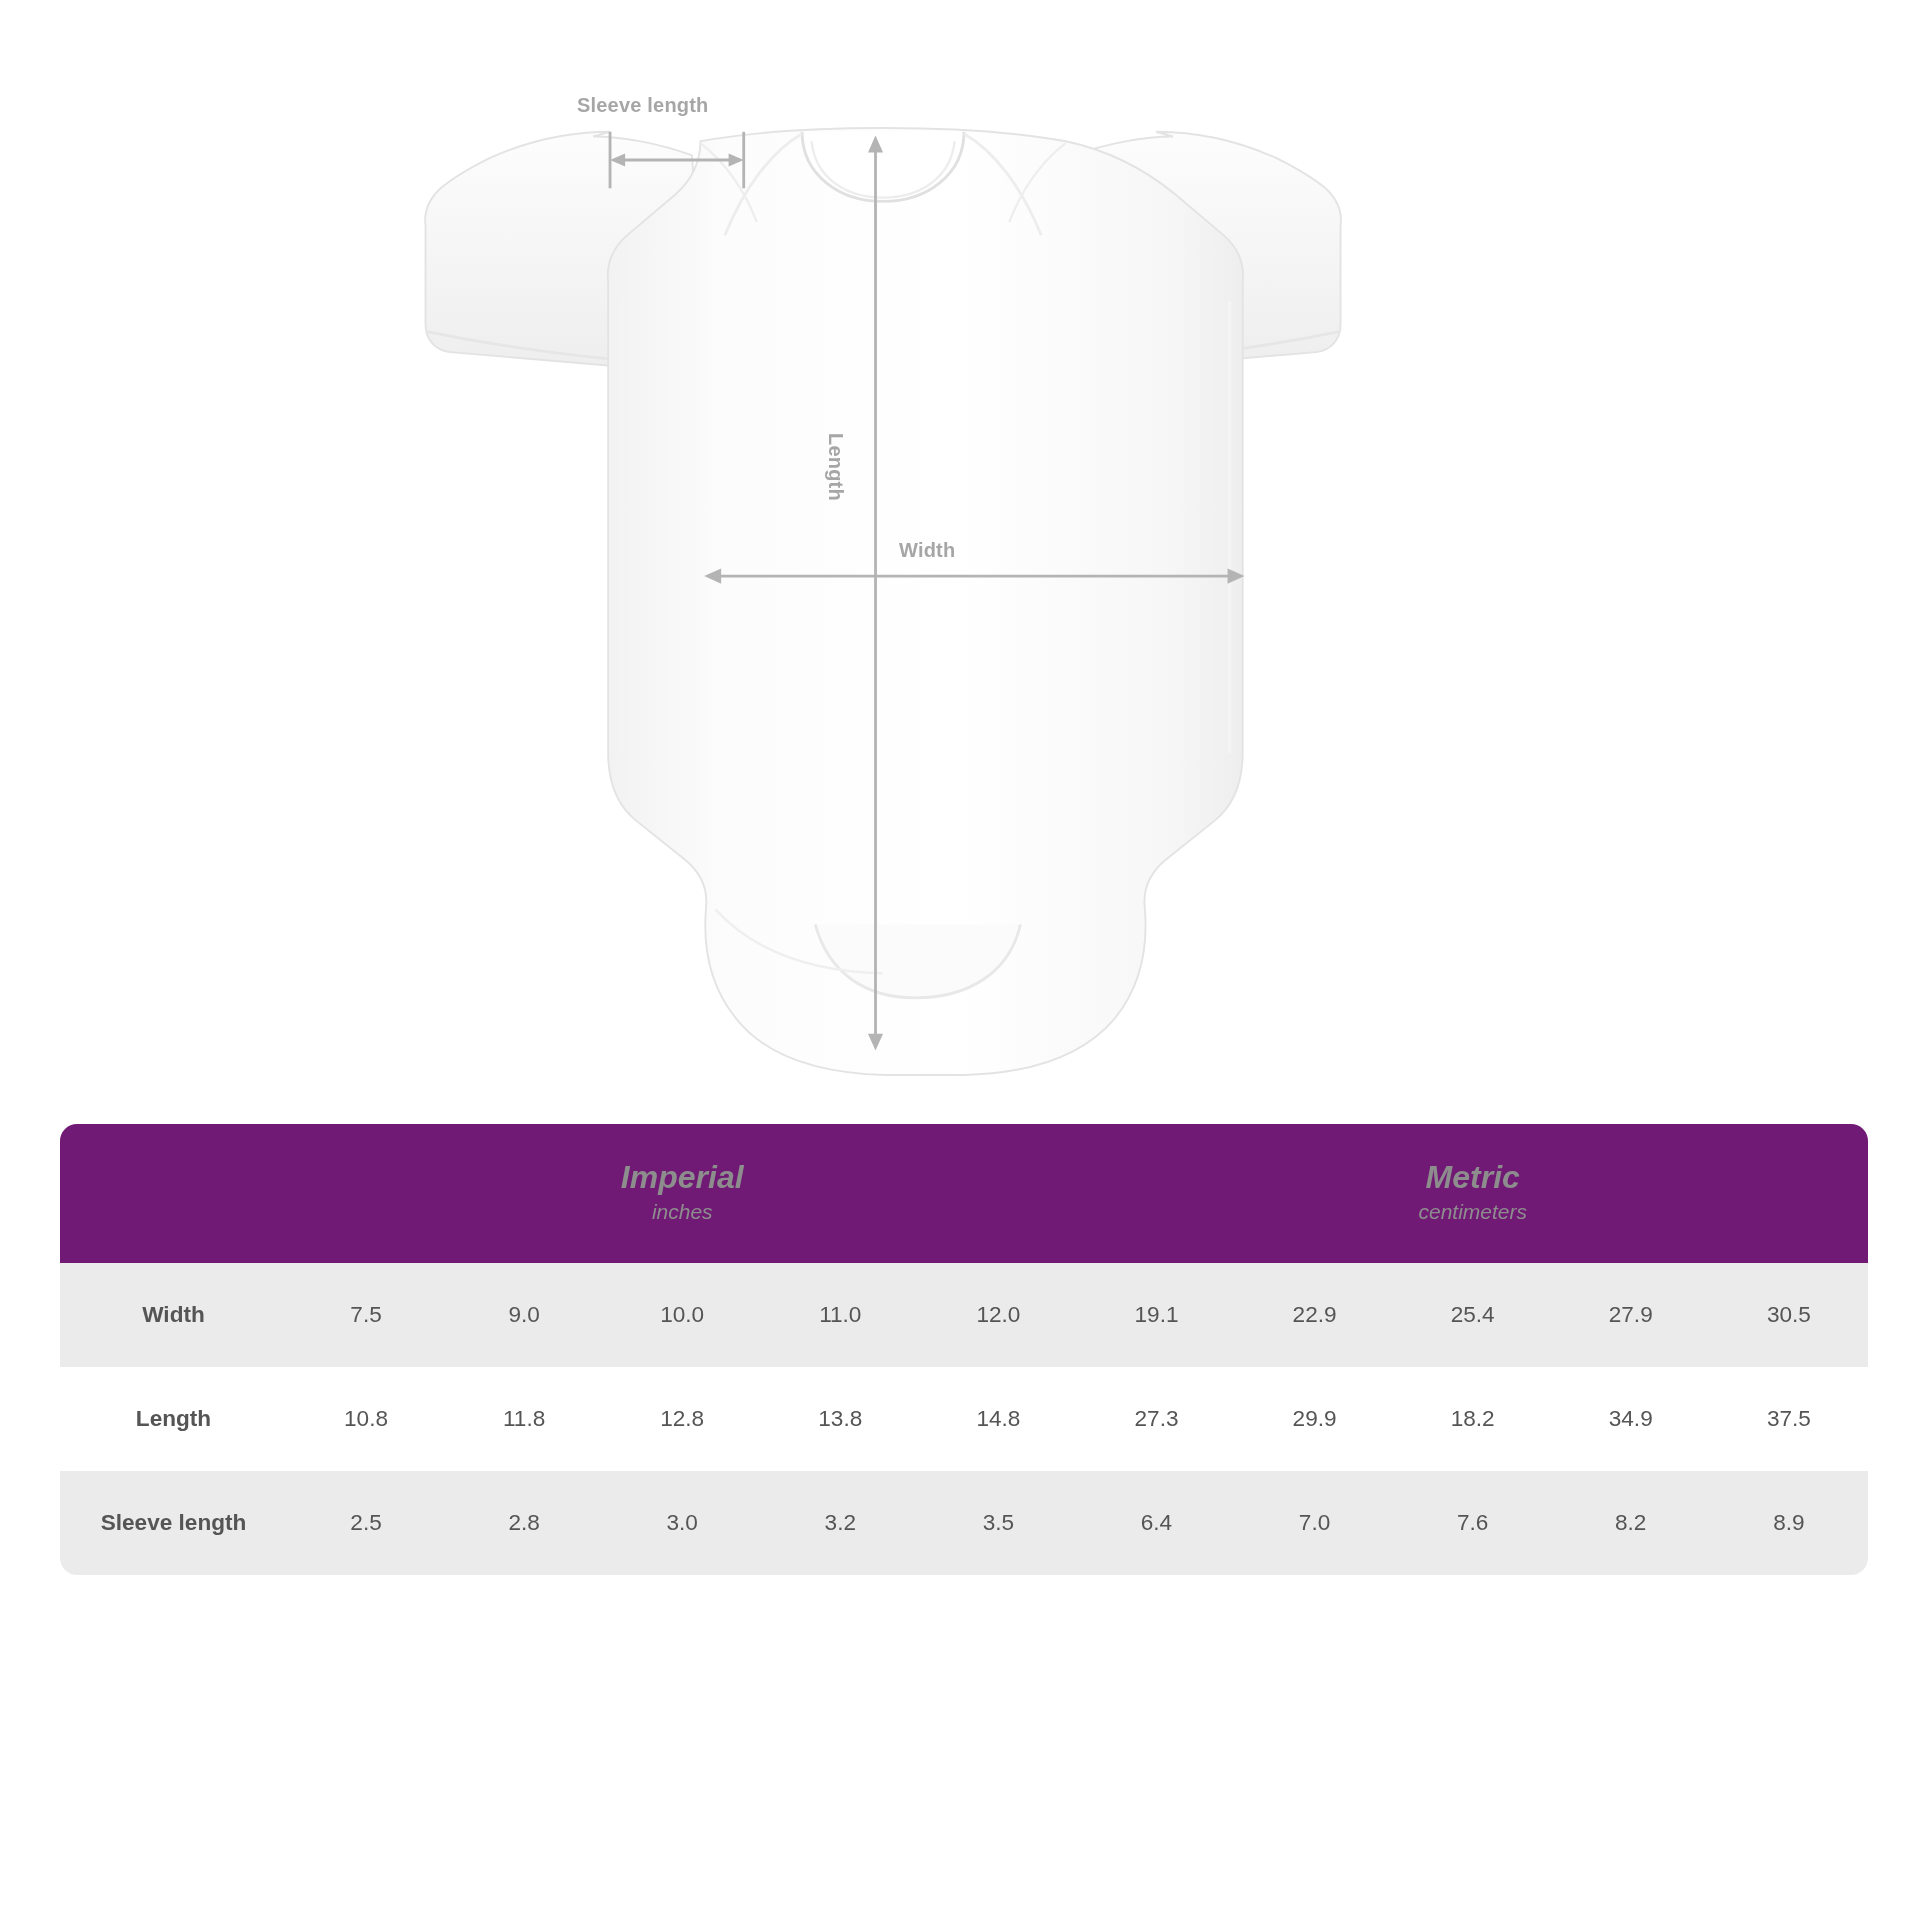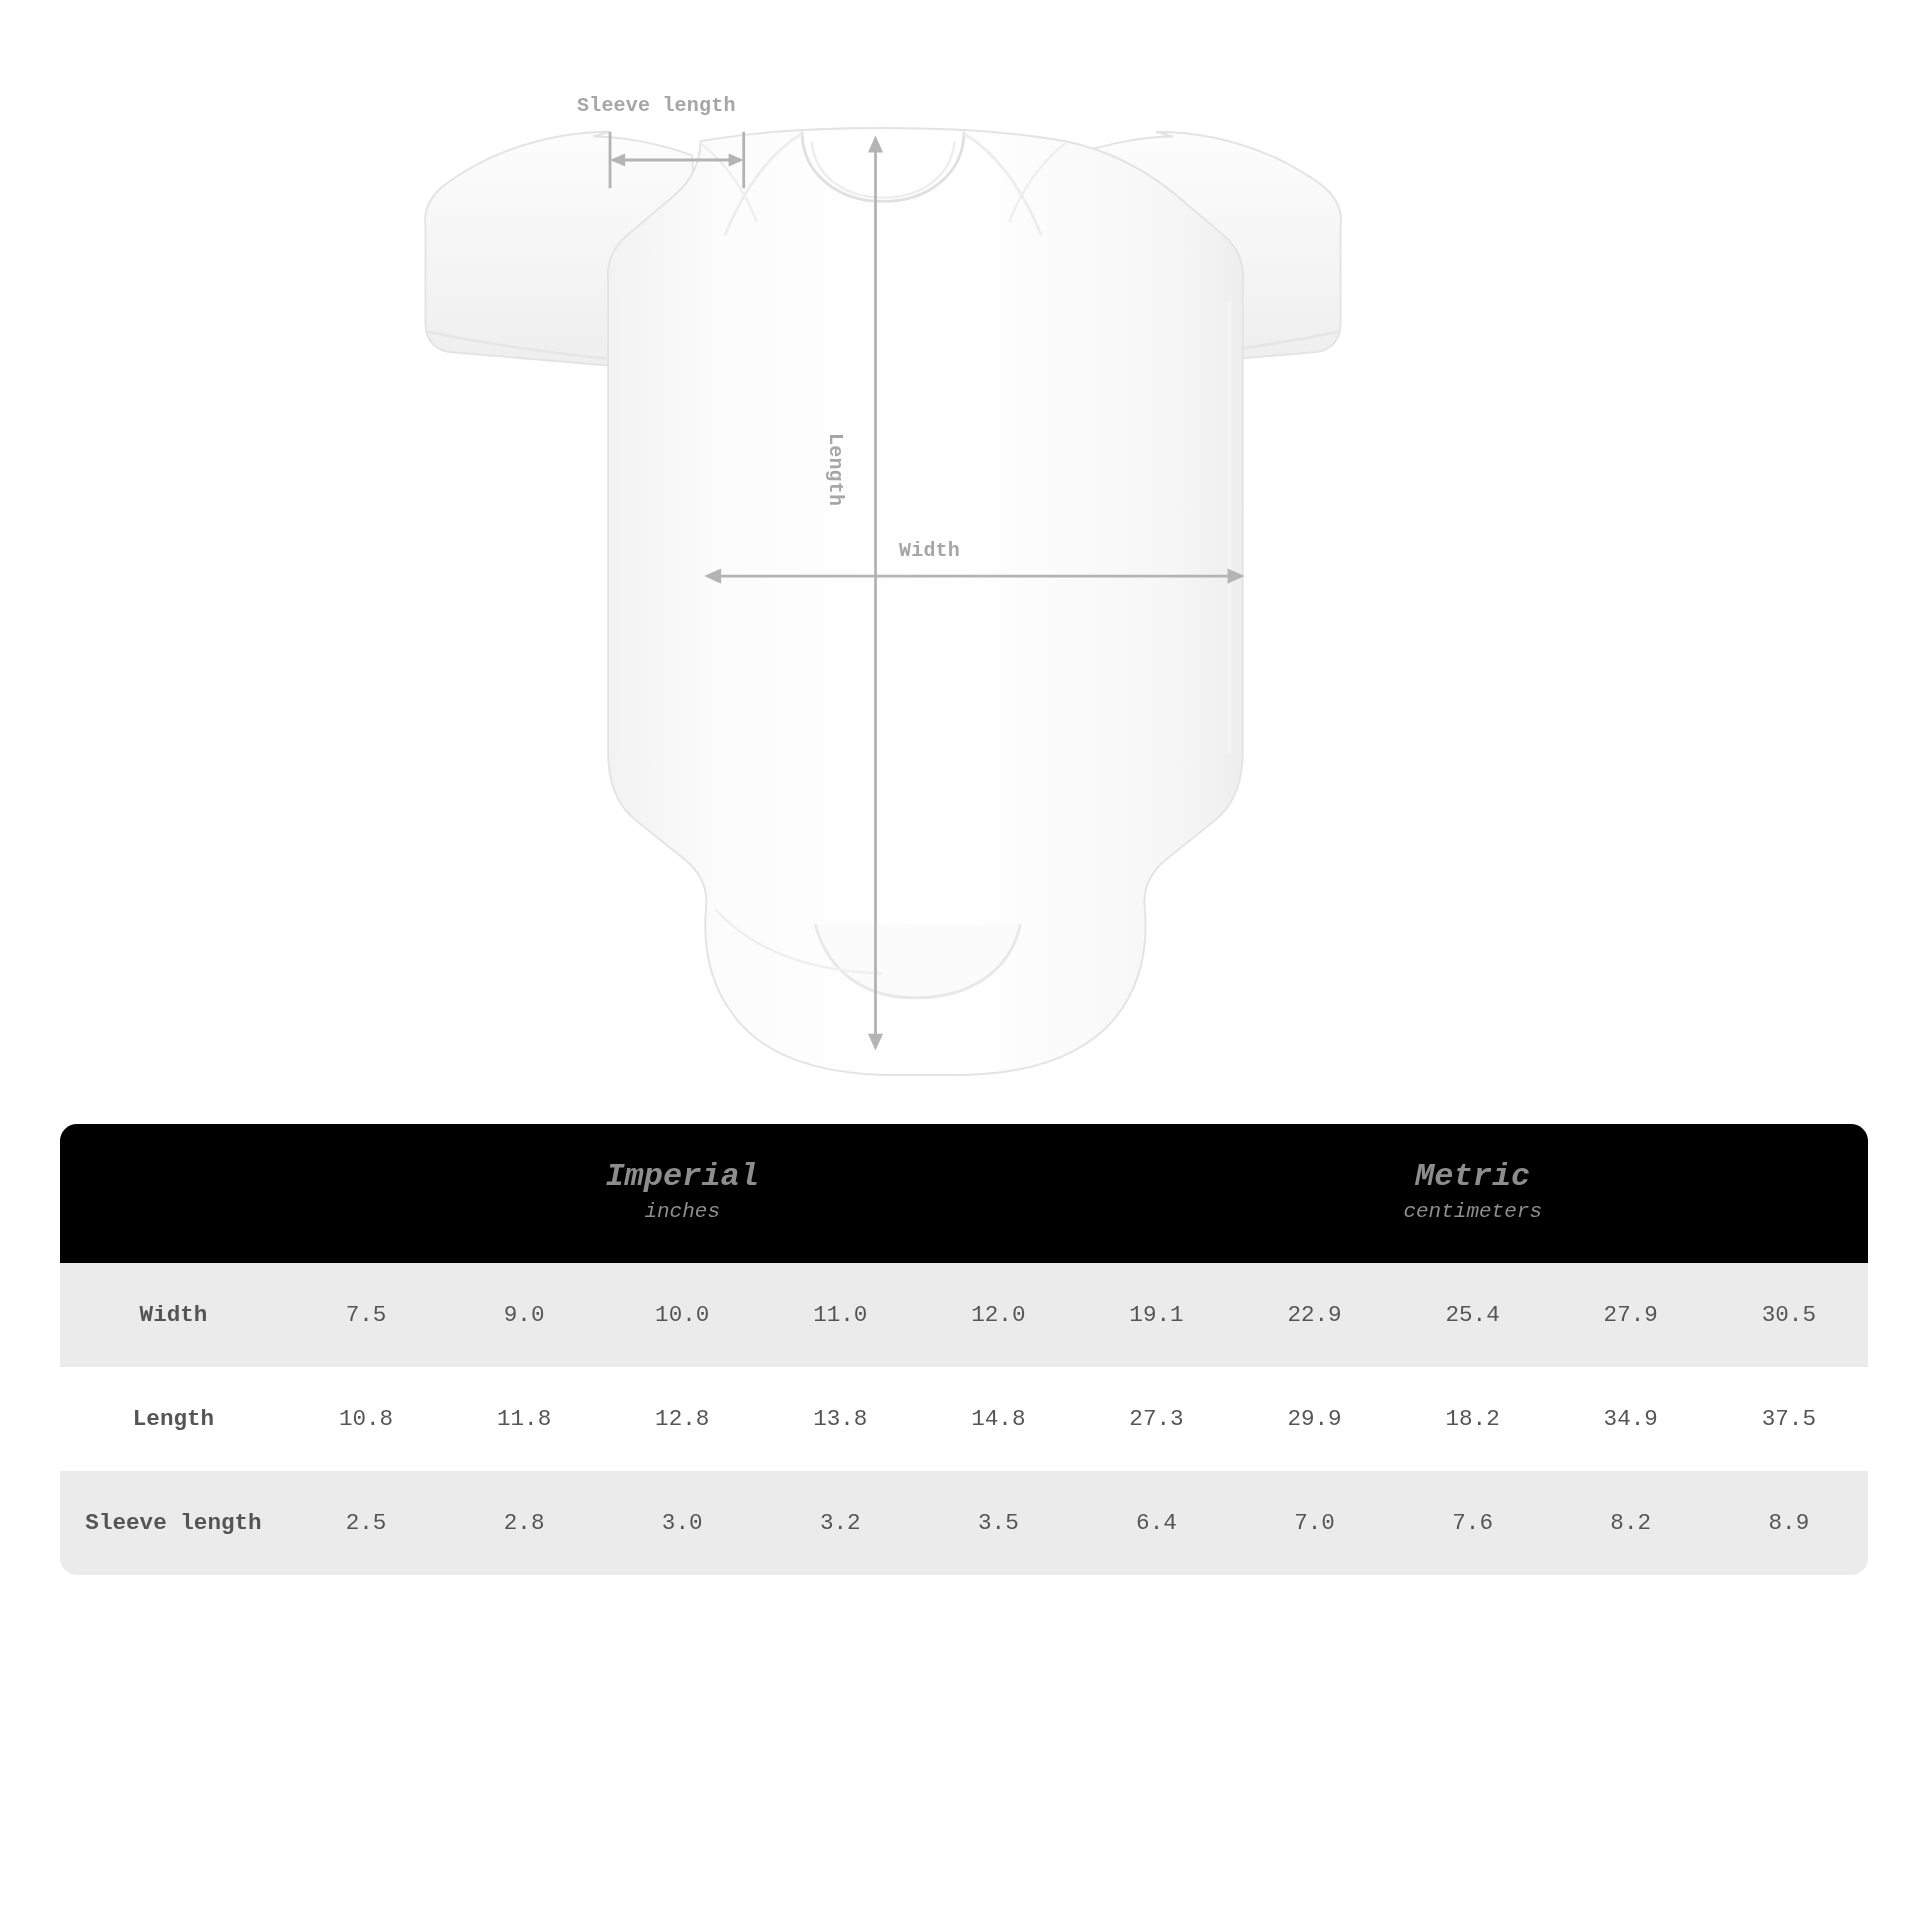--- a/index.html
+++ b/index.html
@@ -12,21 +12,20 @@
     height: 1928px;
     font-family: "Liberation Sans", sans-serif;
     color: #4a4a4a;
     overflow: hidden;
   }
 
   .page {
     position: relative;
     width: 1928px;
     height: 1504px;
-    font-family: Liberation Mono, monospace;
   }
 
   
   .garment-area {
     position: relative;
     width: 1928px;
     height: 1092px;
   }
   .garment-svg {
     position: absolute;
@@ -88,21 +87,21 @@
     table-layout: fixed;
   }
   table.size-table td, table.size-table th {
     text-align: center;
     vertical-align: middle;
     font-size: 22.6px;
     color: #555;
     border: none;
   }
   .unit-row td {
-    background: #000000;
+    background: #701a75;
     height: 139px;
     padding: 0;
   }
   .unit-main {
     font-size: 32px;
     font-style: italic;
     font-weight: bold;
     color: #8d8d8d;
     line-height: 1.15;
   }

